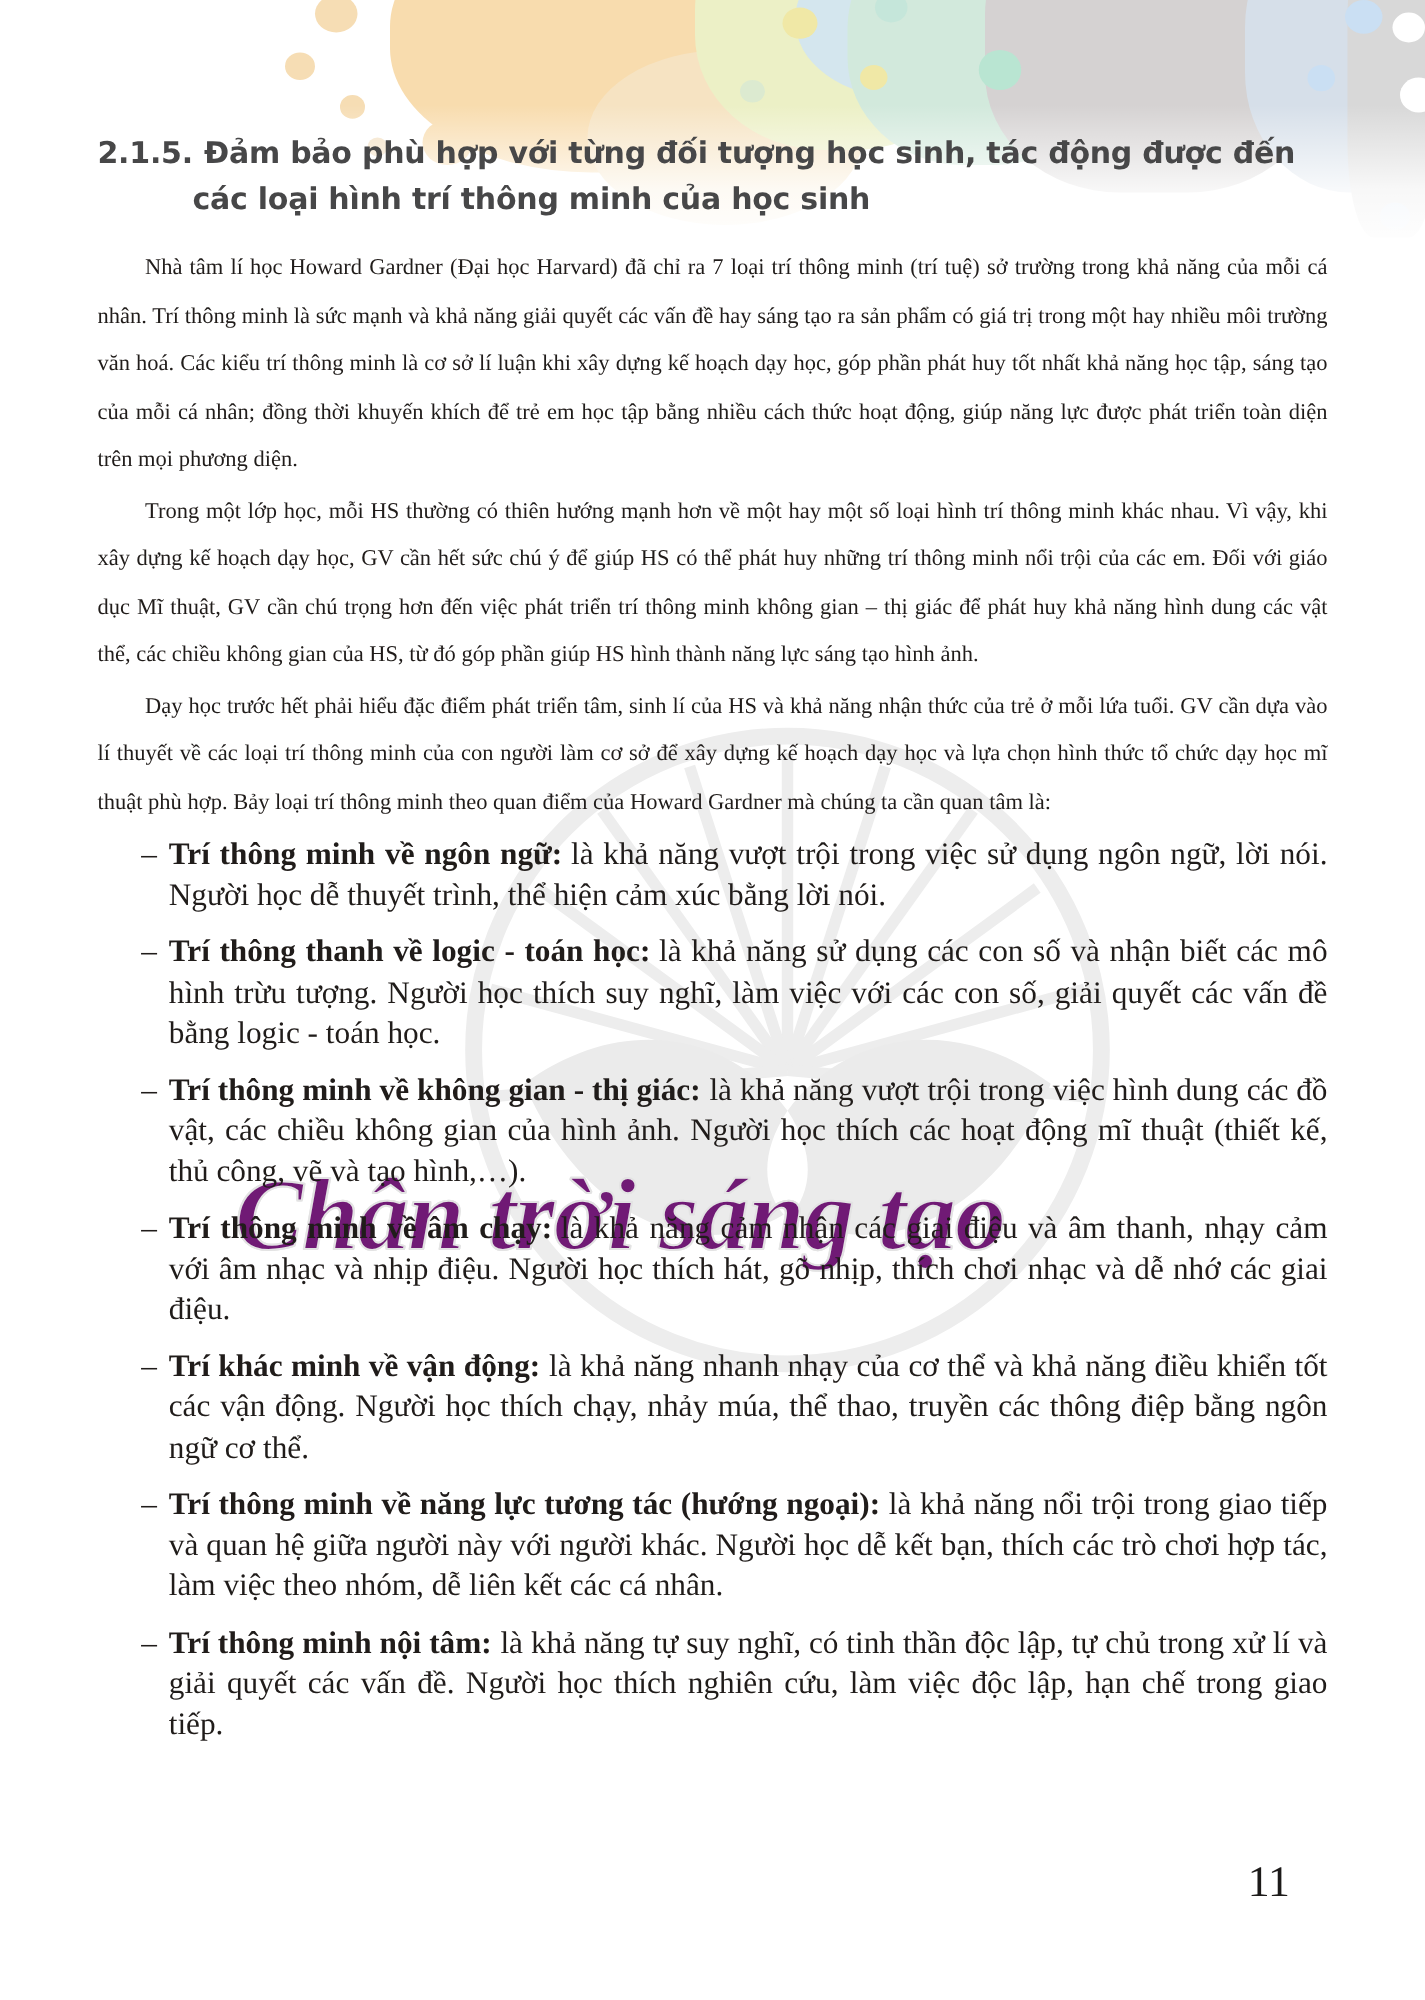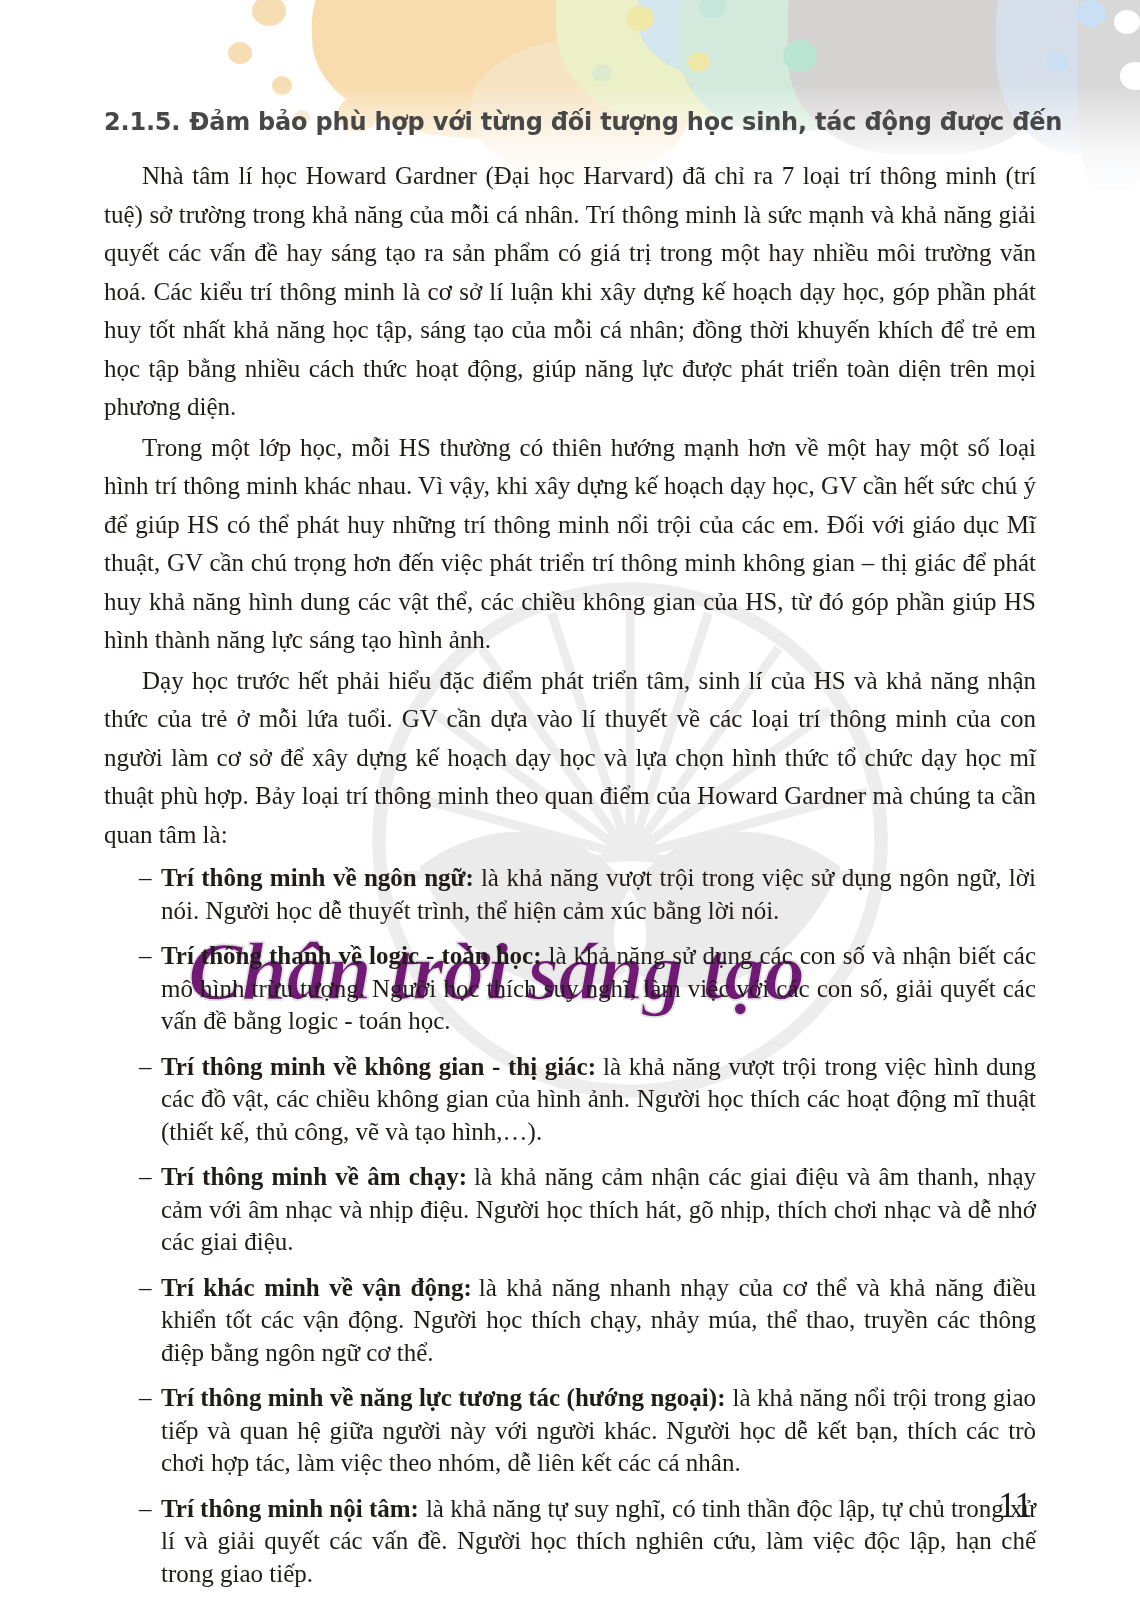--- a/index.html
+++ b/index.html
@@ -49,35 +49,35 @@
     text-align:center;
     font-family:"Liberation Serif","DejaVu Serif",serif;
     font-style:italic;font-weight:bold;
     font-size:82px;letter-spacing:-1px;
     color:#701a75;
     -webkit-text-stroke:1.6px #e3e3e3;
     text-shadow:-1px 0 #e6e6e6,1px 0 #e6e6e6,0 -1px #e6e6e6,0 1px #e6e6e6;
     pointer-events:none;white-space:nowrap;
   }
   
-  .content{position:absolute;inset:0;padding:0 104px;}
+  .content{position:absolute;inset:0;padding:0 78px;}
   h2.heading{
     margin:104px 0 16px 0;
     font-family:"DejaVu Sans","Liberation Sans",sans-serif;
     font-weight:800;
     font-size:24px;line-height:37px;
     color:#474748;
     letter-spacing:-0.2px;
     padding-left:76px;text-indent:-76px;
   }
   h2 .h-line{white-space:nowrap;}
   h2 .h-num{margin-right:9px;}
   p.body{
     margin:0 0 2px 0;
-    font-size:25px;line-height:38.5px;
+    font-size:18px;line-height:38.5px;
     text-align:justify;
     text-indent:38px;
   }
   .list{margin-top:8px;}
   .li{
     position:relative;
     padding-left:57px;
     margin-bottom:13px;
     font-size:25px;line-height:32.5px;
     text-align:justify;
@@ -142,20 +142,21 @@
       <path d="M22,108 C52,86 84,94 100,116 C116,94 148,86 178,108 C160,150 124,162 100,146 C76,162 40,150 22,108 Z" fill="#ebebeb"></path>
       <path d="M100,116 C92,128 92,140 100,148 C108,140 108,128 100,116 Z" fill="#ffffff"></path>
     </svg>
   </div>
   <div class="wm-text">Chân trời sáng tạo</div>
 
   <div class="content">
 
     <h2 class="heading">
       <span class="h-num">2.1.5.</span><span class="h-line">Đảm bảo phù hợp với từng đối tượng học sinh, tác động được đến</span><br>
+      <span class="h-line">các loại hình trí thông minh của học sinh</span>
     </h2>
 
     <p class="body">Nhà tâm lí học Howard Gardner (Đại học Harvard) đã chỉ ra 7 loại trí thông minh (trí tuệ) sở trường trong khả năng của mỗi cá nhân. Trí thông minh là sức mạnh và khả năng giải quyết các vấn đề hay sáng tạo ra sản phẩm có giá trị trong một hay nhiều môi trường văn hoá. Các kiểu trí thông minh là cơ sở lí luận khi xây dựng kế hoạch dạy học, góp phần phát huy tốt nhất khả năng học tập, sáng tạo của mỗi cá nhân; đồng thời khuyến khích để trẻ em học tập bằng nhiều cách thức hoạt động, giúp năng lực được phát triển toàn diện trên mọi phương diện.</p>
     <p class="body">Trong một lớp học, mỗi HS thường có thiên hướng mạnh hơn về một hay một số loại hình trí thông minh khác nhau. Vì vậy, khi xây dựng kế hoạch dạy học, GV cần hết sức chú ý để giúp HS có thể phát huy những trí thông minh nổi trội của các em. Đối với giáo dục Mĩ thuật, GV cần chú trọng hơn đến việc phát triển trí thông minh không gian – thị giác để phát huy khả năng hình dung các vật thể, các chiều không gian của HS, từ đó góp phần giúp HS hình thành năng lực sáng tạo hình ảnh.</p>
     <p class="body">Dạy học trước hết phải hiểu đặc điểm phát triển tâm, sinh lí của HS và khả năng nhận thức của trẻ ở mỗi lứa tuổi. GV cần dựa vào lí thuyết về các loại trí thông minh của con người làm cơ sở để xây dựng kế hoạch dạy học và lựa chọn hình thức tổ chức dạy học mĩ thuật phù hợp. Bảy loại trí thông minh theo quan điểm của Howard Gardner mà chúng ta cần quan tâm là:</p>
 
     <div class="list">
 
       <div class="li">
         <span class="dash">–</span>

